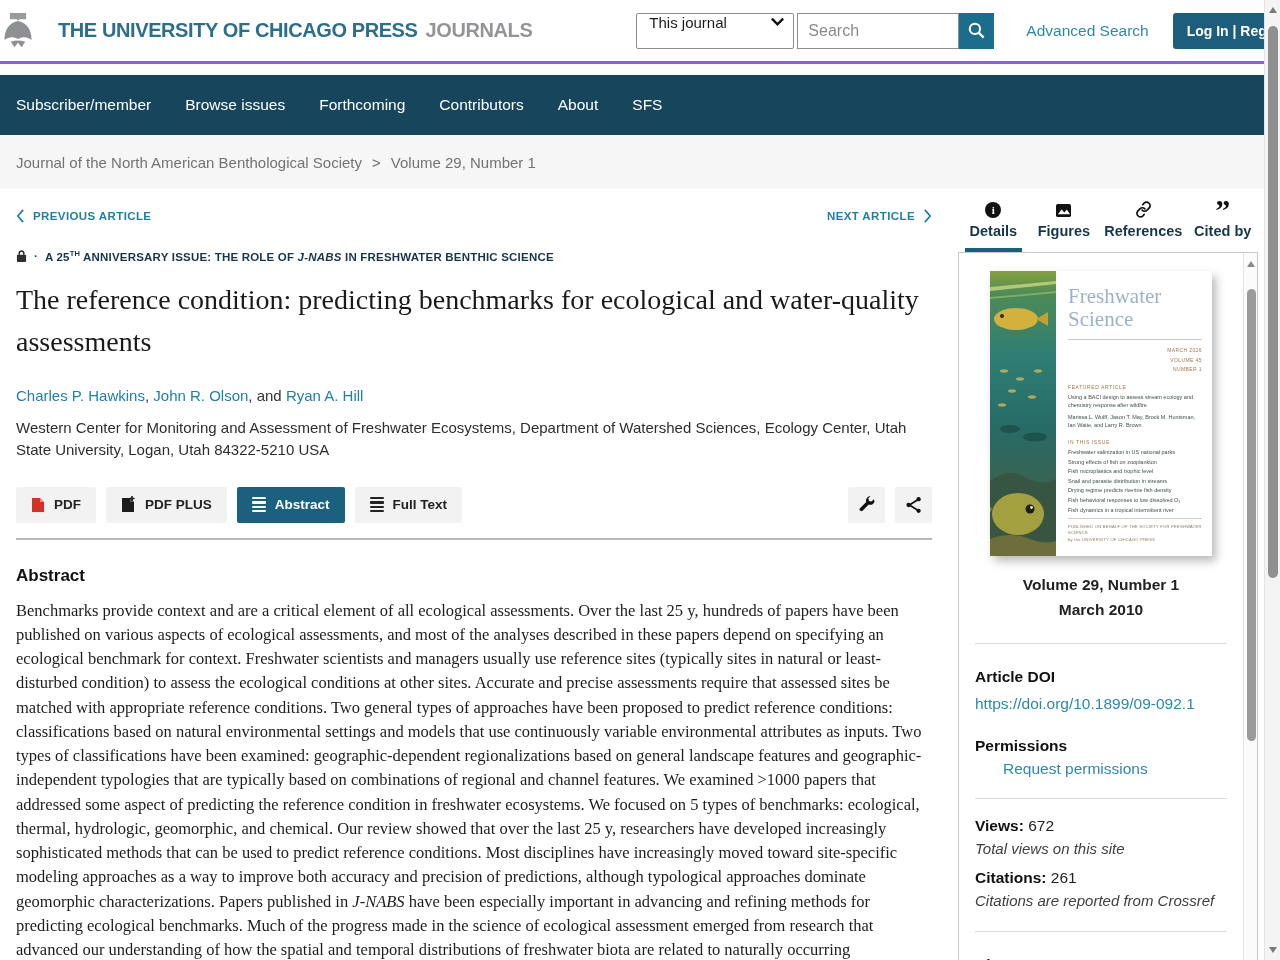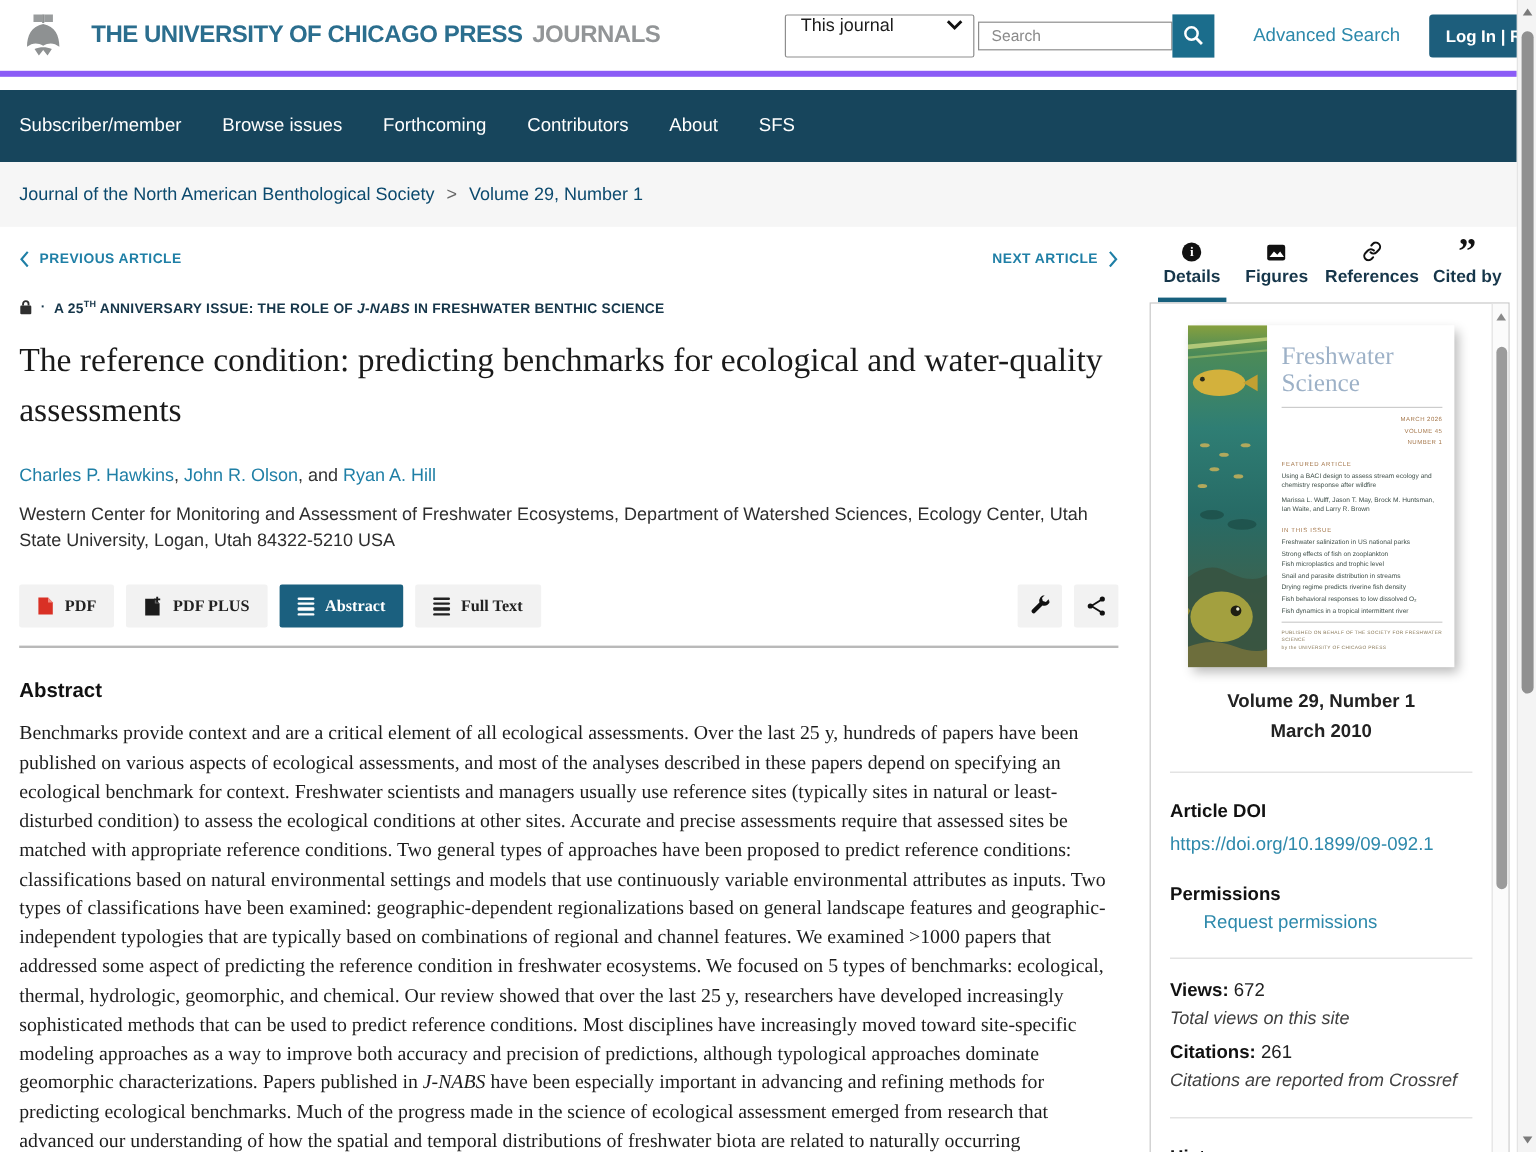--- a/index.html
+++ b/index.html
@@ -2,49 +2,49 @@
 <html><head>
 <meta charset="utf-8">
 <style>
   * { margin:0; padding:0; box-sizing:border-box; }
   html,body { width:1280px; height:960px; overflow:hidden; background:#fff;
     font-family:"Liberation Sans", sans-serif; }
   .page { position:relative; width:1280px; height:960px; overflow:hidden; background:#fff; }
   .band { width:1264px; }
 
   
-  .topbar { height:64px; display:flex; align-items:center; padding:0 18px;
-    border-bottom:5px solid #8b5cf6; background:#fff; }
+  .topbar { height:64px; display:flex; align-items:center; padding:0 0;
+    border-bottom:3px solid #8b5cf6; background:#fff; }
   .crest { width:36px; height:40px; flex:0 0 auto; }
   .vline { width:1px; height:40px; background:#c3c3c3; margin:0 12px 0 10px; }
   .brand-press { color:#2b6e8e; font-weight:bold; font-size:20px; letter-spacing:-0.4px; white-space:nowrap; }
   .brand-journals { color:#929597; font-weight:bold; font-size:20px; letter-spacing:-0.4px; margin-left:8px; white-space:nowrap; }
   .searcharea { display:flex; align-items:center; margin-left:104px; }
   .scope-select { height:36px; width:158px; border:1px solid #8e8e8e; border-radius:2px;
     display:flex; align-items:flex-start; justify-content:space-between; padding:0 8px 0 12px;
     font-size:15px; color:#1c1c1c; background:#fff; cursor:pointer; }
-  .search-input { height:24px; width:162px; margin-left:3px; border:1px solid #8e8e8e;
-    padding:0 10px; font-size:13px; color:#333; }
+  .search-input { height:36px; width:162px; margin-left:3px; border:1px solid #8e8e8e;
+    padding:0 10px; font-size:16px; color:#333; }
   .search-input::placeholder { color:#8a8a8a; }
   .search-btn { height:36px; width:35px; background:#1b6d8c; border:none; display:flex;
     align-items:center; justify-content:center; cursor:pointer; }
   .adv-link { color:#2d89ab; font-size:15.5px; margin-left:32px; text-decoration:none; cursor:pointer; white-space:nowrap; }
   .login-btn { margin-left:24px; background:#1d5e7c; color:#fff; font-weight:bold; font-size:14px;
     border:none; border-radius:3px; padding:10px 14px; cursor:pointer; white-space:nowrap; }
   .cart { margin-left:26px; cursor:pointer; }
 
   
   .mainnav { height:60px; margin-top:11px; background:#17455c; display:flex; align-items:center;
     padding-left:16px; }
   .mainnav a { color:#fff; font-size:15.5px; text-decoration:none; margin-right:34px; cursor:pointer; }
 
   
   .breadcrumb { height:54px; background:#f6f6f6; display:flex; align-items:center; padding-left:16px;
     font-size:15px; }
-  .breadcrumb a { color:#0c4a6e; text-decoration:none; cursor:pointer; }
+  .breadcrumb a { color:#737373; text-decoration:none; cursor:pointer; }
   .breadcrumb .sep { color:#666; margin:0 10px; }
 
   
   .content { display:flex; padding-left:16px; }
   .article-col { width:916px; flex:0 0 auto; }
   .sidebar { width:300px; flex:0 0 auto; margin-left:26px; }
 
   
   .pager { margin-top:20px; display:flex; justify-content:space-between; align-items:center; }
   .pager a { color:#1f7fa6; font-weight:bold; font-size:11.5px; letter-spacing:.4px;
@@ -54,21 +54,21 @@
   .issue-banner sup { font-size:7.5px; }
   .issue-banner .dot { color:#16364a; }
   h1.title { font-family:"Liberation Serif", serif; font-weight:400; font-size:28px;
     line-height:1.5; color:#1a1a1a; margin-top:16px; }
   .authors { margin-top:24px; font-size:15px; color:#333; }
   .authors a { color:#1f7fa6; text-decoration:none; cursor:pointer; }
   .affiliation { margin-top:13px; font-size:15px; line-height:1.45; color:#2e2e2e; max-width:910px; }
   .actions { margin-top:26px; display:flex; align-items:center; gap:10px; width:916px; }
   .btn { height:36px; padding:0 15px; background:#f2f2f2; border:none; border-radius:2px;
     display:flex; align-items:center; gap:9px; font-size:13.5px; font-weight:bold; color:#222;
-    cursor:pointer; font-family:Liberation Serif, serif; }
+    cursor:pointer; font-family:Liberation Sans, sans-serif; }
   .btn.active { background:#1b607f; color:#fff; }
   .icon-btn { width:37px; height:36px; background:#f2f2f2; border:none; border-radius:2px;
     display:flex; align-items:center; justify-content:center; cursor:pointer; }
   .icon-btn.first { margin-left:auto; }
   .list-glyph { display:inline-block; width:14px; }
   .list-glyph i { display:block; height:2.2px; margin:2px 0; background:#222; border-radius:1px; }
   .btn.active .list-glyph i { background:#fff; }
   hr.rule { margin-top:15px; border:none; border-top:2px solid #b9b9b9; width:916px; }
   h2.abs-head { margin-top:26px; font-size:17px; color:#111; }
   p.abstract { margin-top:13px; width:916px; font-family:"Liberation Serif", serif;

